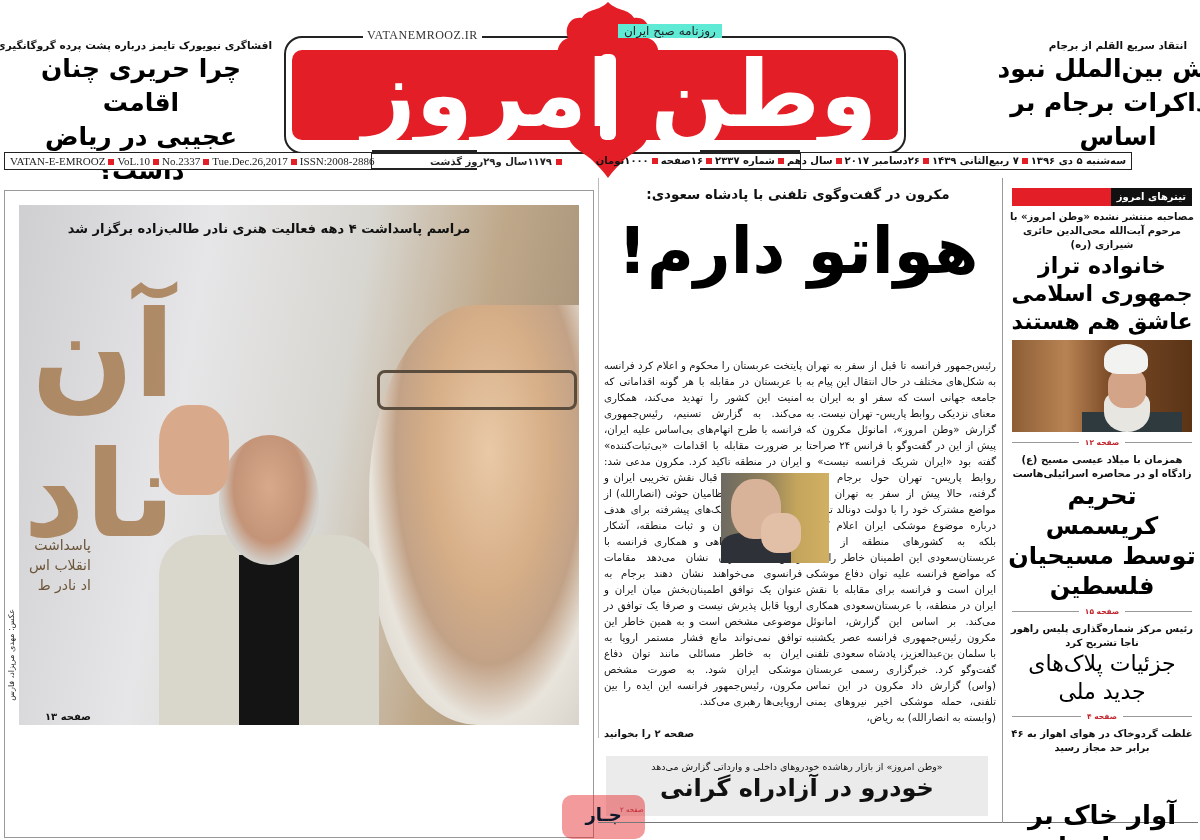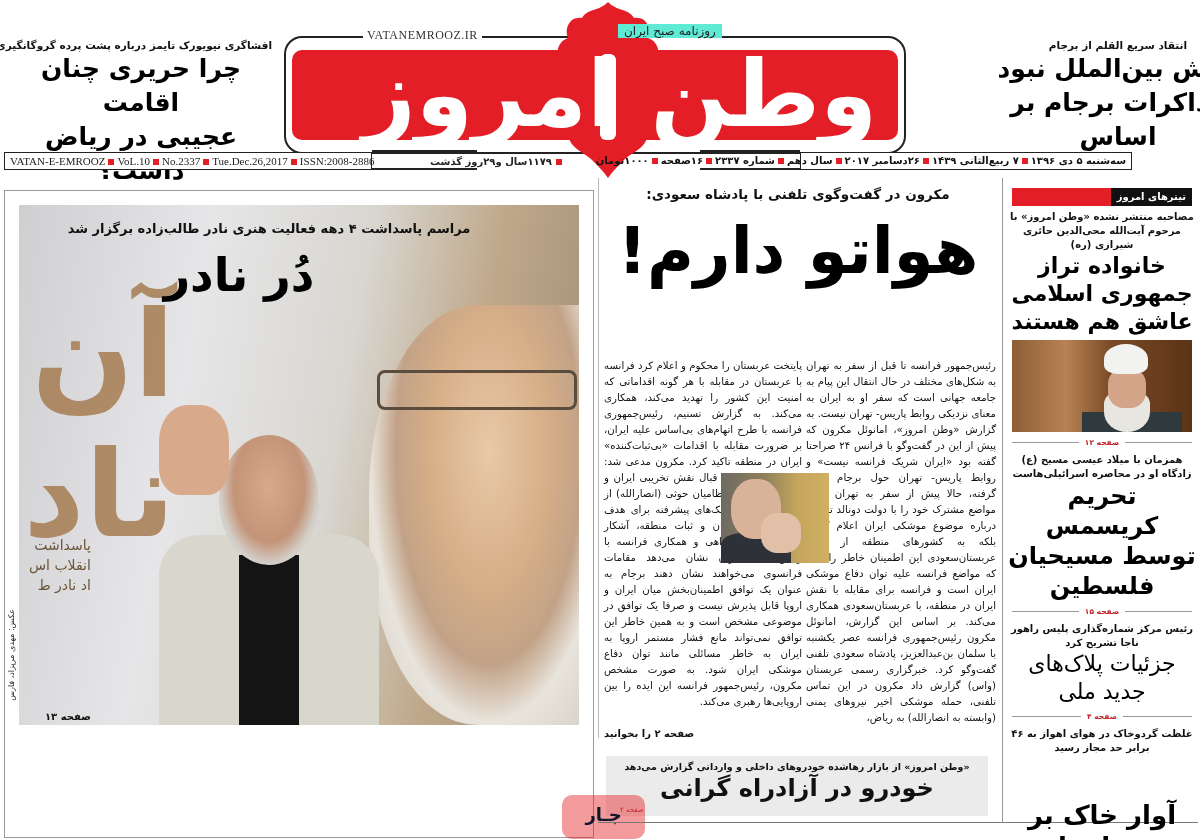--- a/index.html
+++ b/index.html
@@ -63,21 +63,21 @@
   .col-right { left: 208px; top: 178px; width: 190px; }
   .col-left { left: 6px; top: 178px; width: 198px; }
   .lead-photo { position: absolute; left: 123px; top: 293px; width: 108px; height: 90px; overflow: hidden;
     background: linear-gradient(90deg, #6d6a62 0%, #8f7f5a 40%, #c4a55c 70%, #d1b063 100%); }
   .lead-photo .face { position: absolute; left: 10px; top: 6px; width: 50px; height: 60px; border-radius: 45%; background: #d8b39a; }
   .lead-photo .hand { position: absolute; left: 40px; top: 40px; width: 40px; height: 40px; border-radius: 40%; background: #e2c0a8; }
   .lead-photo .suit { position: absolute; left: 0px; top: 60px; width: 70px; height: 40px; background: #2e3138; border-radius: 30% 30% 0 0; }
   .lead-readmore { position: absolute; left: 6px; top: 548px; font-size: 10px; font-weight: bold; }
 
   .boxed-story { position: absolute; left: 606px; top: 756px; width: 382px; height: 60px; background: #ebebeb; text-align: center; }
-  .boxed-kicker { font-size: 9.5px; font-weight: bold; margin-top: 5px; }
+  .boxed-kicker { font-size: 9.5px; font-weight: normal; margin-top: 5px; }
   .boxed-title { font-size: 24px; font-weight: bold; line-height: 32px; }
   .boxed-page { position: absolute; left: 620px; top: 806px; font-size: 7px; color: #c1272d; }
   .watermark { position: absolute; left: 562px; top: 795px; width: 83px; height: 44px; background: rgba(228,30,38,0.45); color: #0f172a; font-size: 18px; font-weight: bold; text-align: center; line-height: 40px; border-radius: 10px; }
   .bottom-rule { position: absolute; left: 598px; top: 822px; width: 600px; height: 1px; background: #777; }
   .vrule { position: absolute; left: 1002px; top: 178px; width: 1px; height: 645px; background: #999; }
   .vrule-left { position: absolute; left: 598px; top: 178px; width: 1px; height: 560px; background: #bbb; }
 
   
   .sidebar { position: absolute; left: 1008px; top: 180px; width: 188px; text-align: center; }
   .sb-header { display: flex; height: 18px; margin: 8px 4px 4px 4px; }
@@ -155,21 +155,20 @@
     </div>
     <div class="poster-face"></div>
     <div class="poster-glasses"></div>
     <div class="person">
       <div class="person-coat"></div>
       <div class="person-shirt"></div>
       <div class="person-head"></div>
       <div class="person-hand"></div>
     </div>
     <div class="feature-kicker">مراسم پاسداشت ۴ دهه فعالیت هنری نادر طالب‌زاده برگزار شد</div>
-    <div class="feature-title">دُر نادر</div>
     <div class="feature-page">صفحه ۱۳</div>
   </div>
   <div class="photo-credit">
     <span>عکس: مهدی مرپزاد، فارس</span>
   </div>
 </div>
 
 <div class="vrule-left"></div>
 
 <div class="lead">

